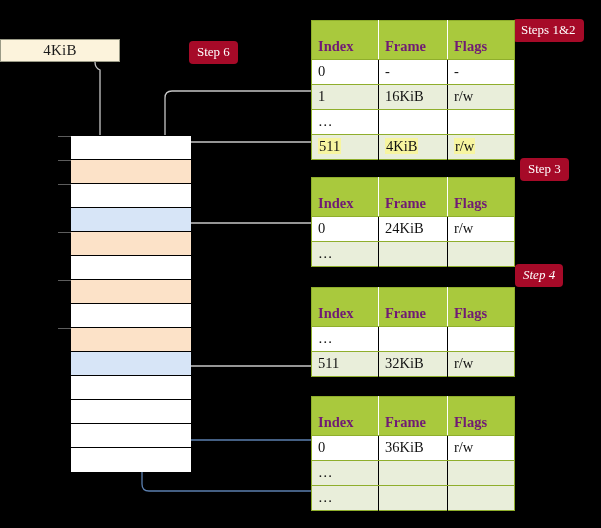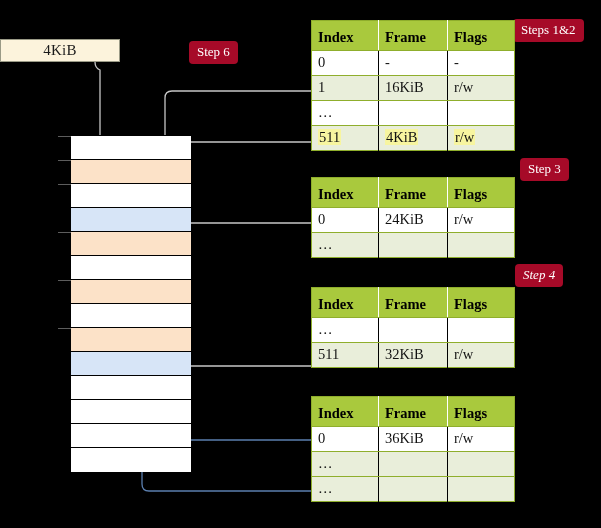--- a/index.html
+++ b/index.html
@@ -94,26 +94,26 @@
   
   .ptable {
     position: absolute;
     border-collapse: collapse;
     border: 1px solid #8fae2c;
     background: #ffffff;
     table-layout: fixed;
   }
   .ptable th {
     background: #A9C93D;
-    color: #000000;
+    color: #701a75;
     font-weight: bold;
     font-size: 14.5px;
     line-height: 17px;
     text-align: left;
-    padding: 8px 5px 4px 6px;
+    padding: 17px 5px 4px 6px;
     border-right: 1px solid #ffffff;
     border-bottom: 1px solid #8fae2c;
     white-space: nowrap;
   }
   .ptable th:last-child { border-right: none; margin-top: 21px; }
   .ptable td {
     font-size: 14.5px;
     line-height: 17px;
     color: #111111;
     padding: 3px 5px 4px 6px;

